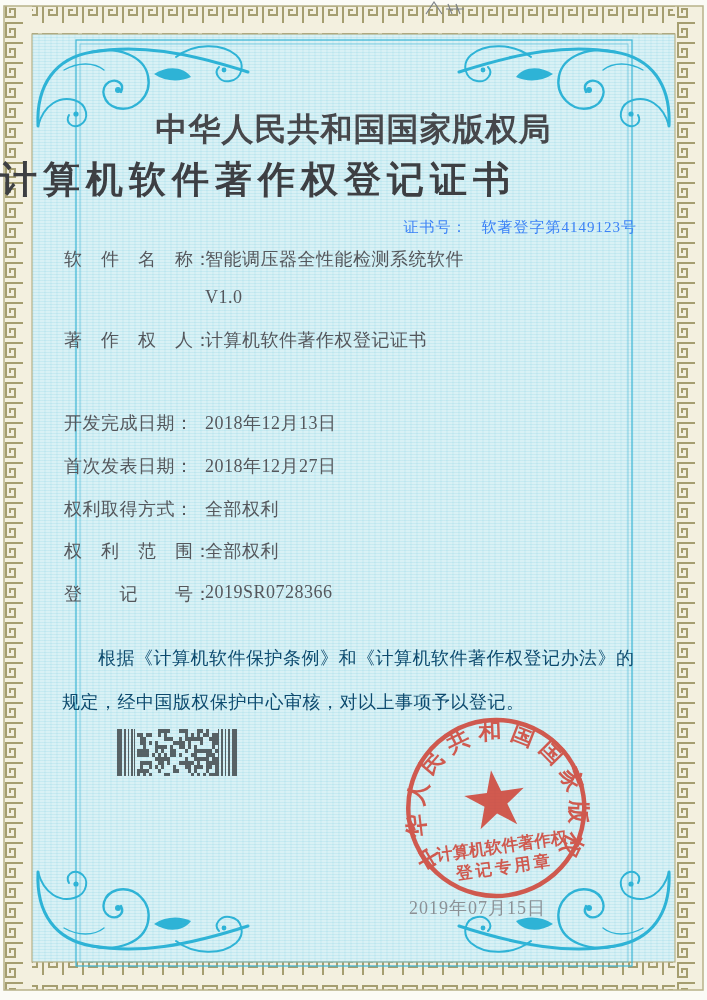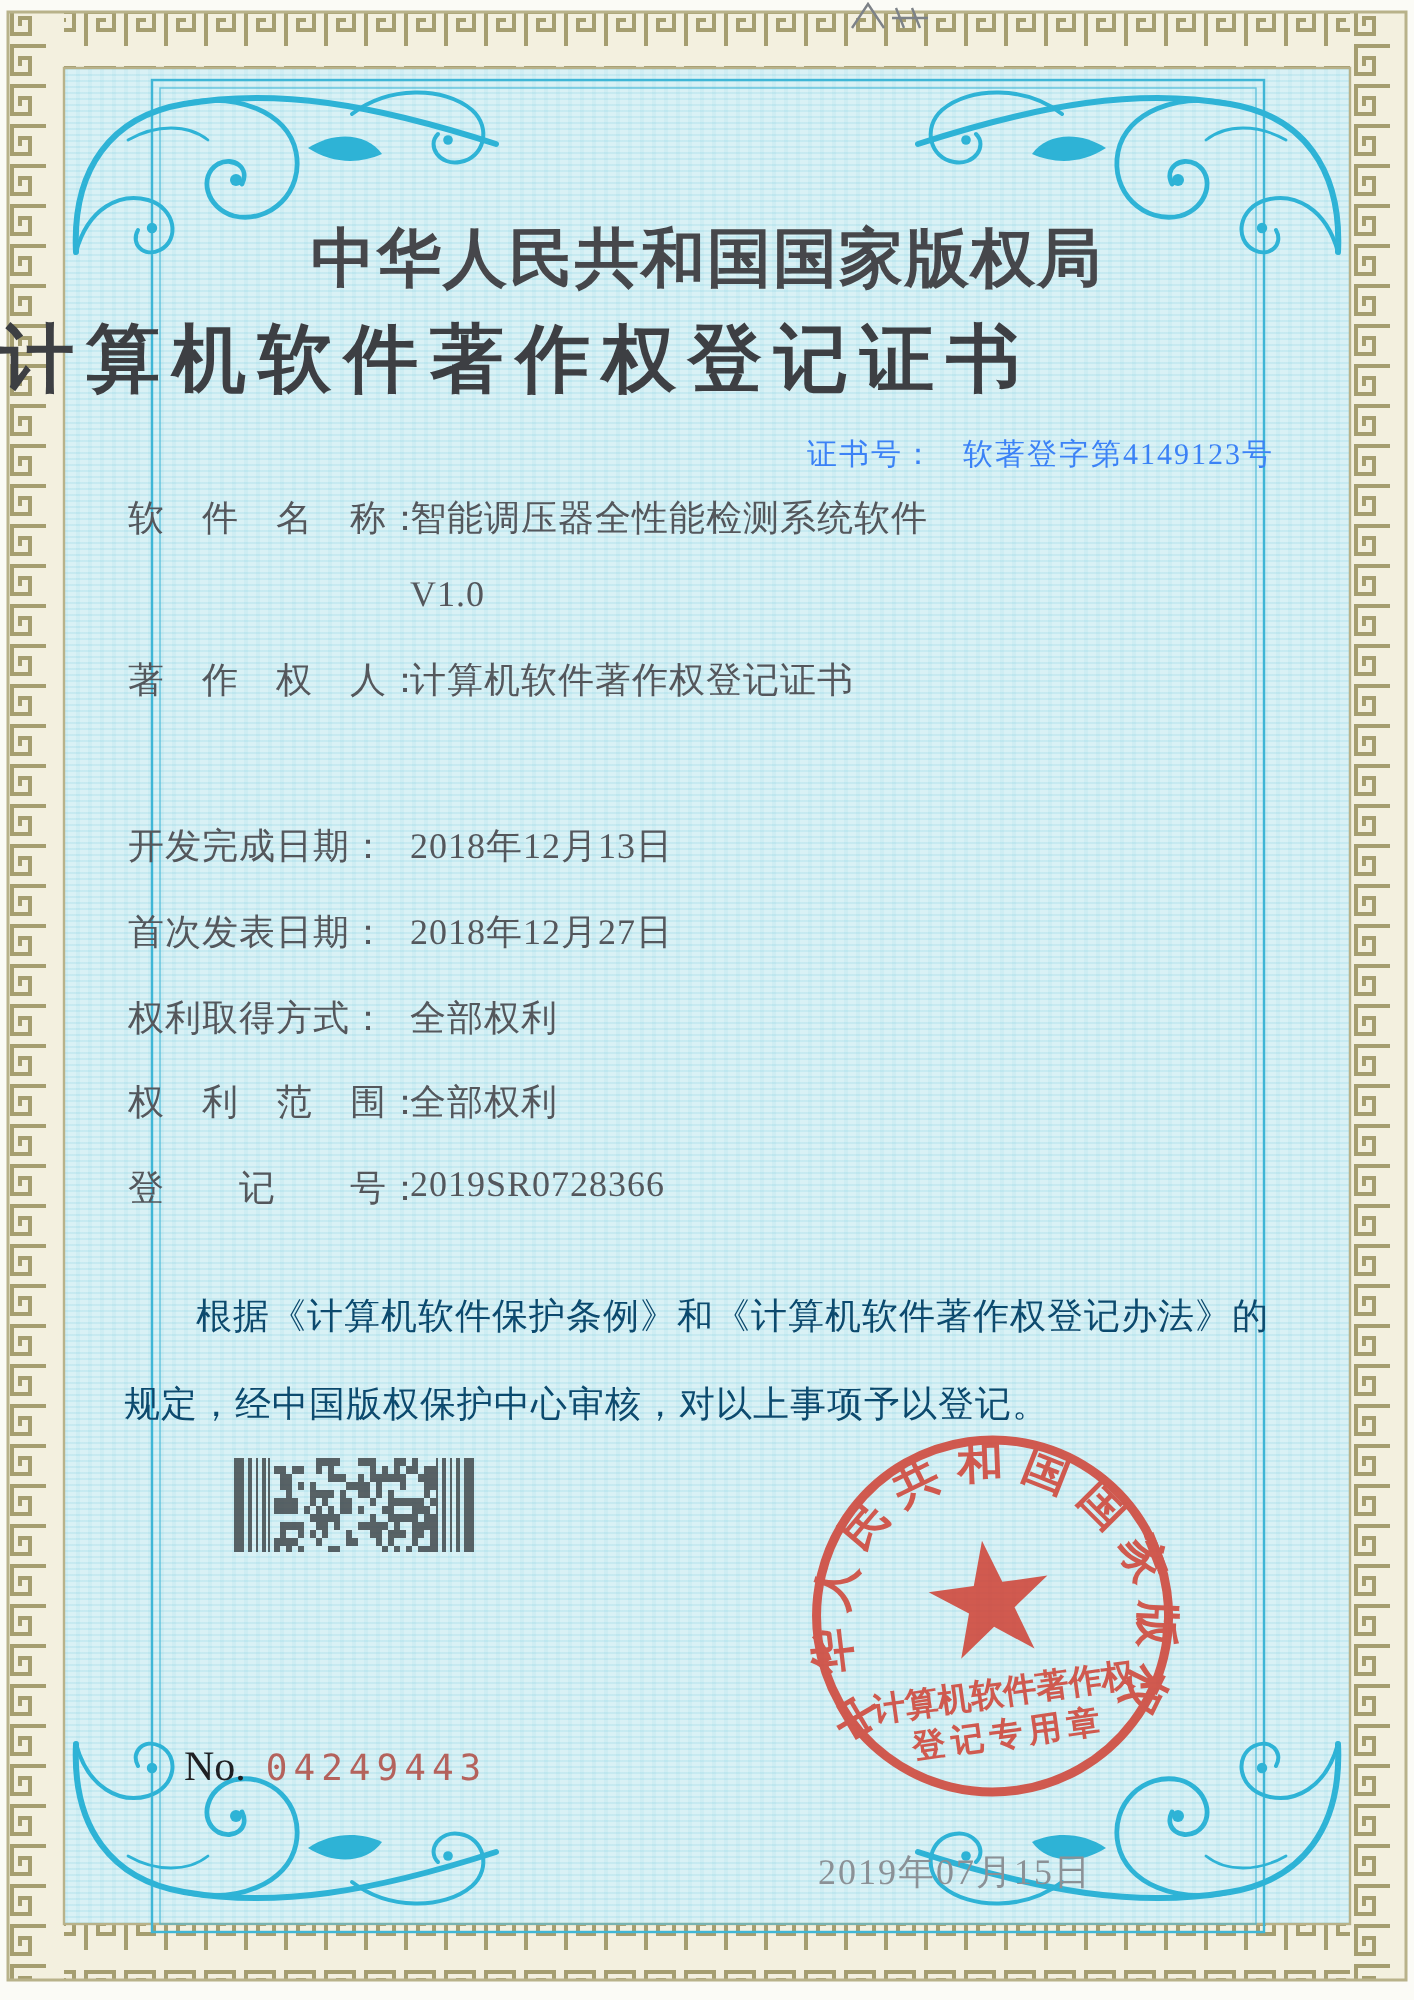--- a/index.html
+++ b/index.html
@@ -48,21 +48,21 @@
 
   .statement{
     position:absolute;left:62px;top:636px;width:580px;
     font-size:18px;line-height:44px;letter-spacing:.5px;
     text-indent:2em;color:#0c4a6e;
   }
 
   .barcode{position:absolute;left:117px;top:729px;width:120px;height:47px;opacity:.82;}
 
   .seal-date{
-    position:absolute;left:409px;top:924px;
+    position:absolute;left:409px;top:896px;
     font-size:18px;color:#8b9196;letter-spacing:1px;z-index:3;
   }
   .seal{position:absolute;left:396px;top:706px;width:200px;height:200px;z-index:4;
         opacity:.88;mix-blend-mode:multiply;}
 
   .serial{position:absolute;left:92px;top:871px;z-index:3;font-size:21px;color:#1f2023;}
   .serial .no-label{font-family:"Liberation Serif",serif;}
   .serial .no-digits{
     font-family:"DejaVu Sans Mono","Liberation Mono",monospace;
     font-size:18px;letter-spacing:3px;color:#b4625c;margin-left:10px;
@@ -345,18 +345,15 @@
         <path id="sealArc" d="M -60,50 A 74,74 0 1 1 60,50" fill="none"></path>
         <text font-size="23" letter-spacing="7.5" font-weight="bold" font-family="Liberation Serif,serif">
           <textPath href="#sealArc" startOffset="2">中华人民共和国国家版权局</textPath>
         </text>
         <polygon points="0,-36 7.2,-14.2 30,-14.2 11.5,-0.8 18.5,21 0,7.5 -18.5,21 -11.5,-0.8 -30,-14.2 -7.2,-14.2"></polygon>
         <text x="0" y="46" text-anchor="middle" font-size="16.5" font-weight="bold" font-family="Liberation Serif,serif">计算机软件著作权</text>
         <text x="0" y="67" text-anchor="middle" font-size="16.5" font-weight="bold" letter-spacing="3" font-family="Liberation Serif,serif">登记专用章</text>
       </g>
     </svg>
 
-    <div class="serial">
-      <span class="no-label">No.</span><span class="no-digits">04249443</span>
-    </div>
 
   </div>
 </div>
 
 </body></html>

